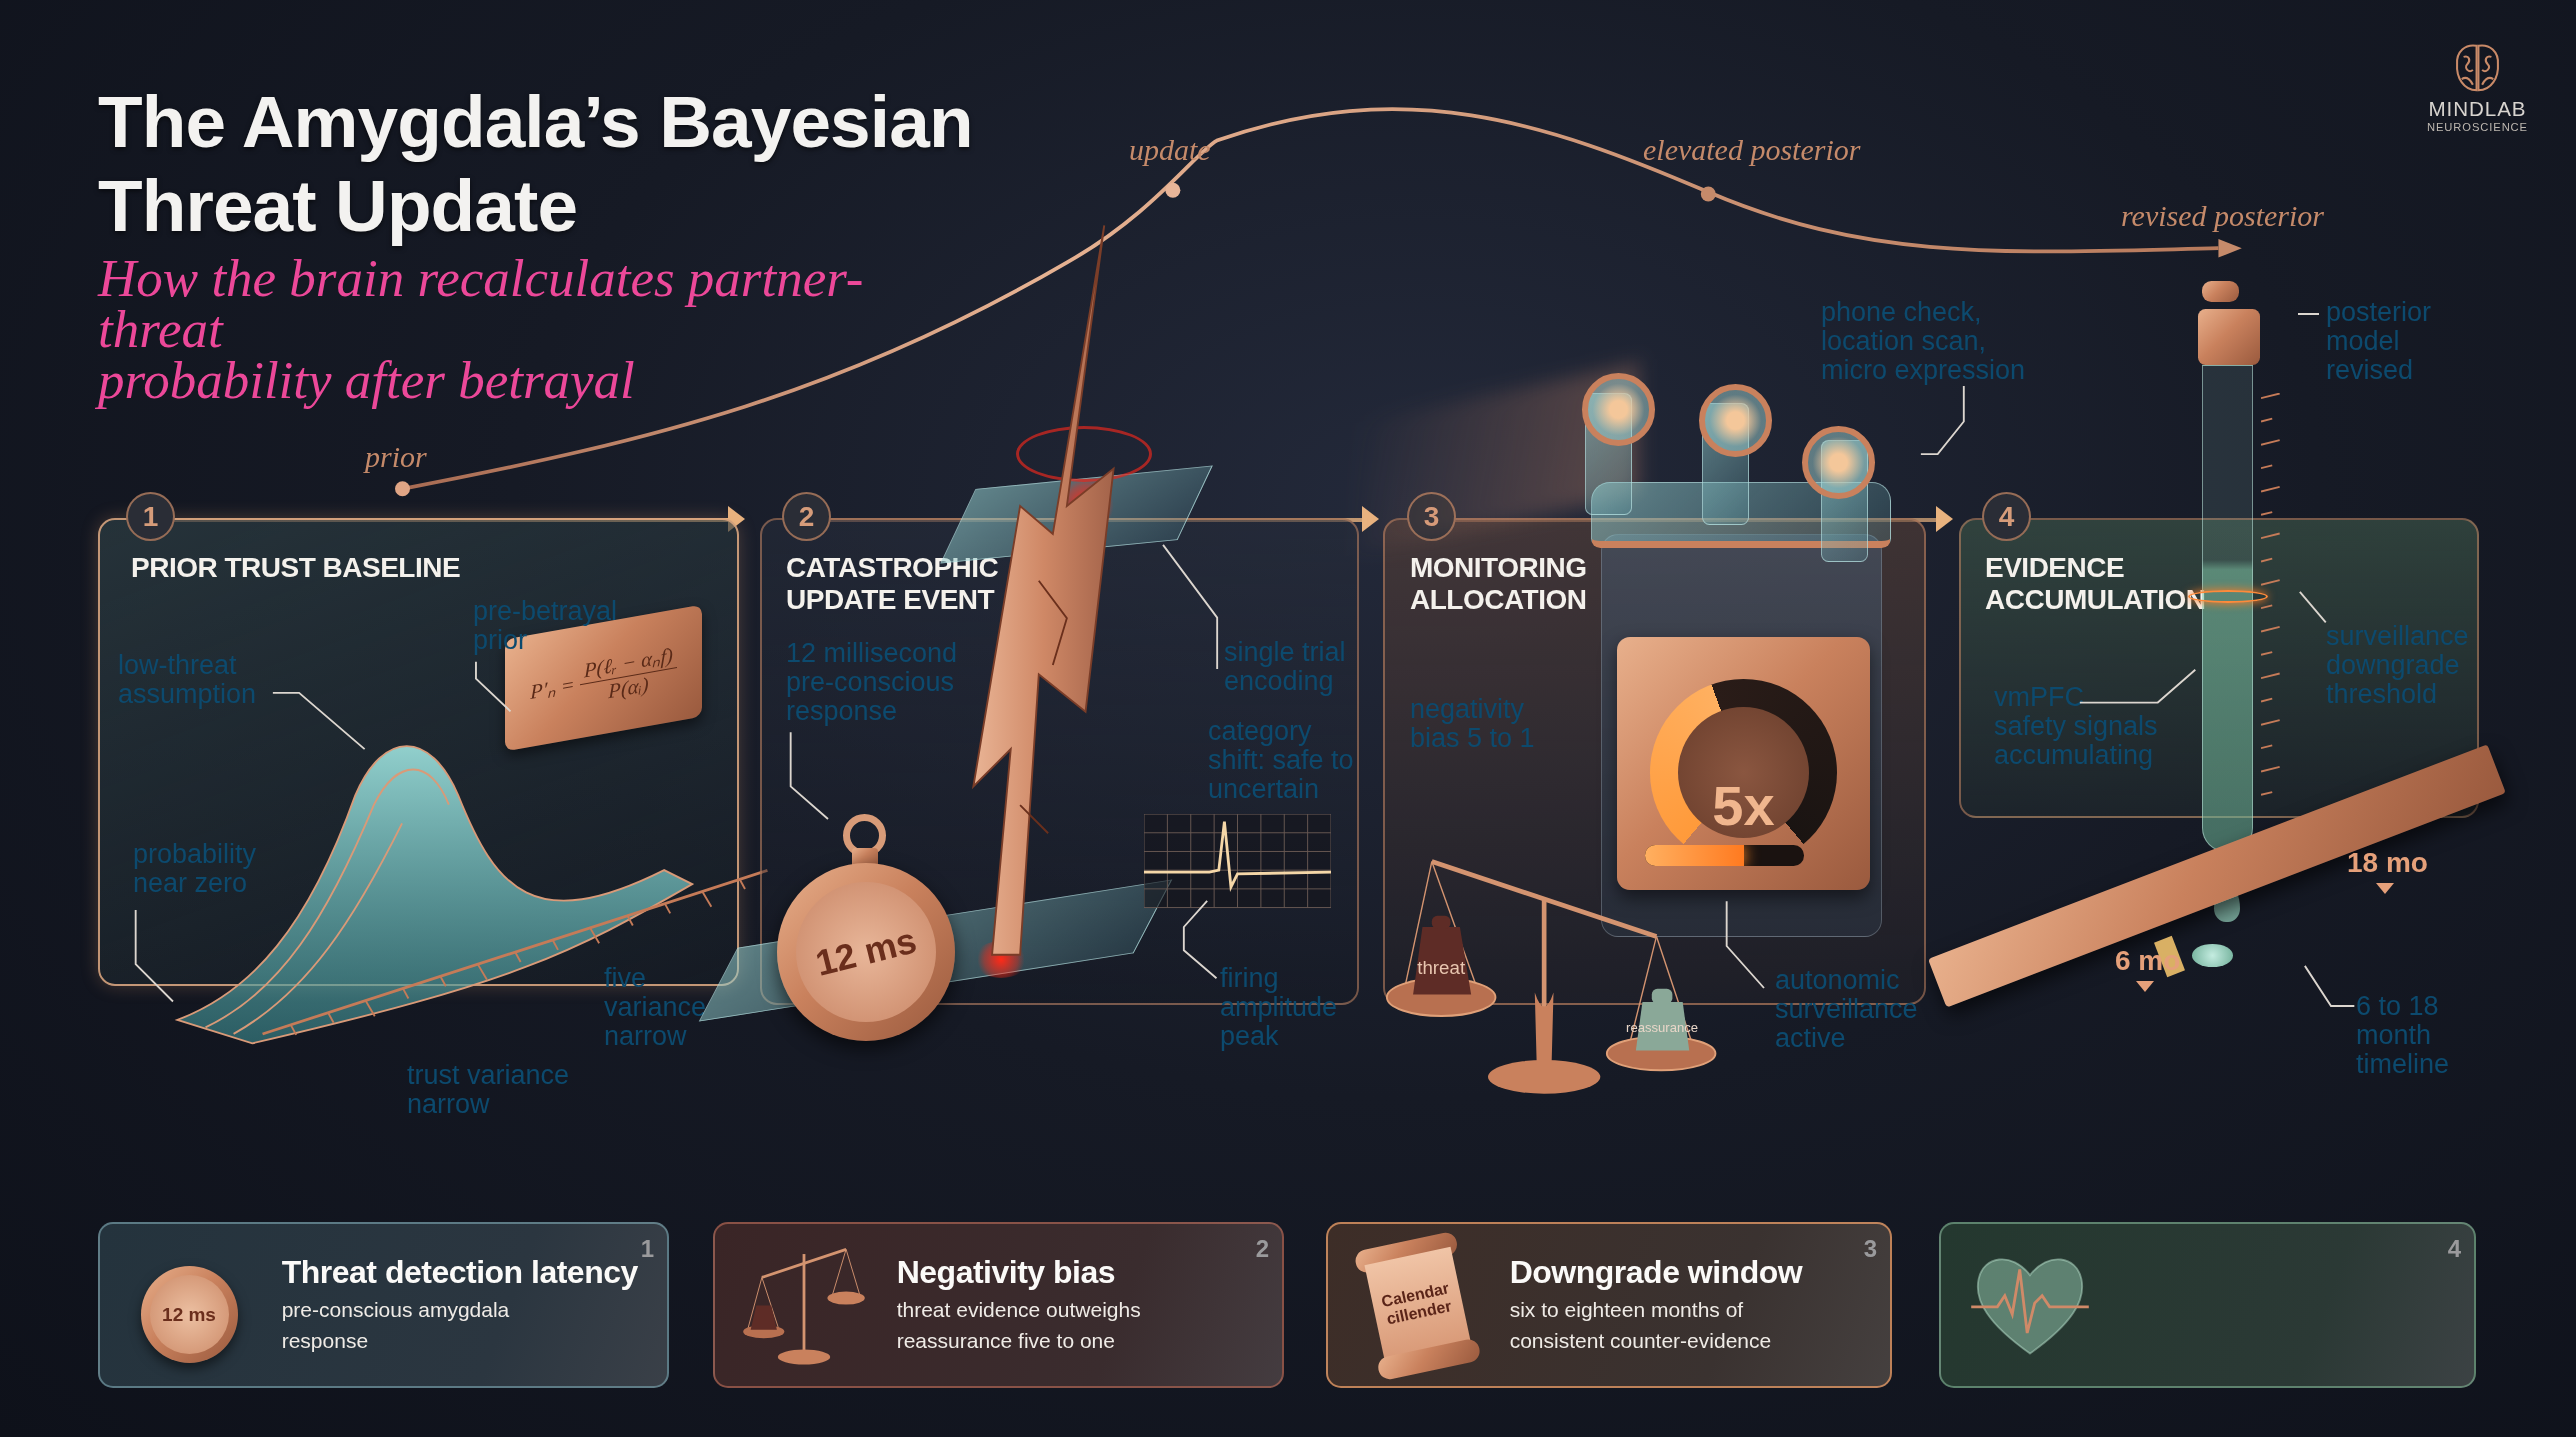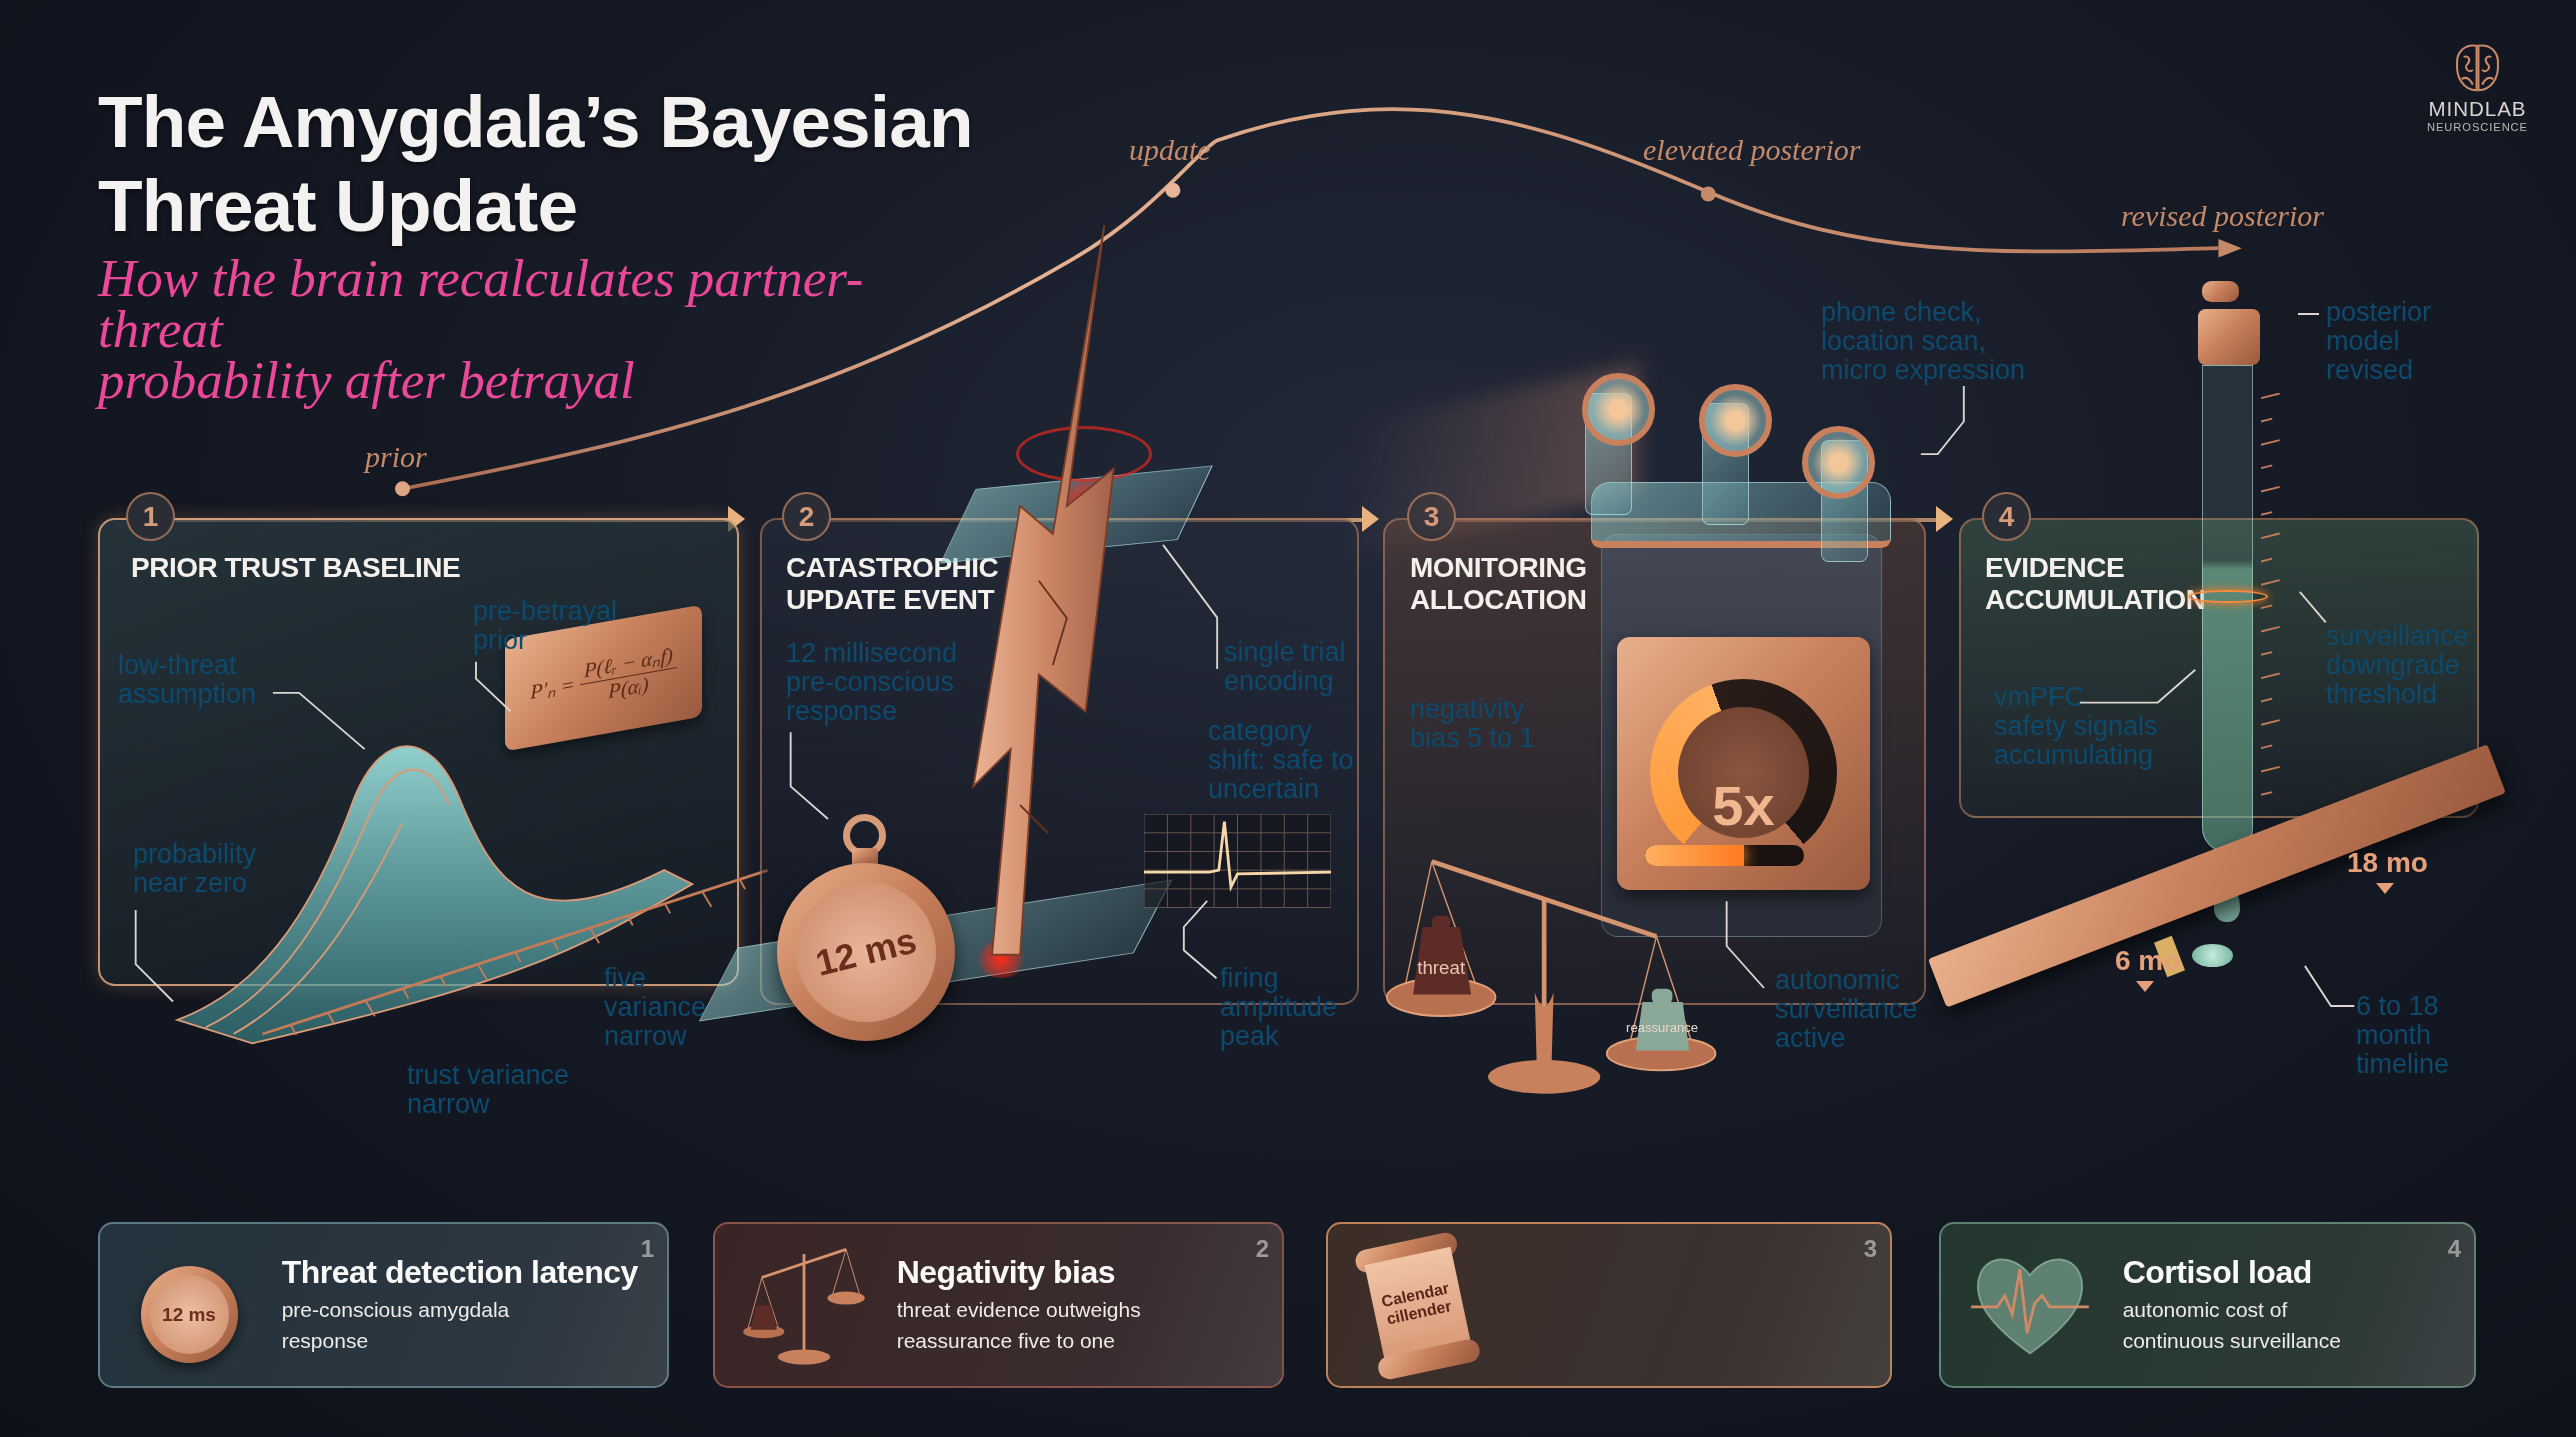--- a/index.html
+++ b/index.html
@@ -470,31 +470,31 @@
   <div class="icon-box">
     <div style="position:relative;width:103px;height:131px;transform:rotate(-12deg);">
       <div class="copper" style="position:absolute;left:0;top:0;width:103px;height:22.5px;border-radius:11.2px;"></div>
       <div style="position:absolute;left:7.5px;top:15px;width:88px;height:97px;background:linear-gradient(180deg,#f0c4a6,#d99a78);display:flex;flex-direction:column;align-items:center;justify-content:center;">
         <span style="font-size:16px;font-weight:700;color:#5a2418;">Calendar</span>
         <span style="font-size:16px;font-weight:700;color:#5a2418;">cillender</span>
       </div>
       <div class="copper" style="position:absolute;left:0;top:109px;width:103px;height:22.5px;border-radius:11.2px;"></div>
     </div>
   </div>
+  <div class="text">
+    <div class="ctitle">Downgrade window</div>
+    <div class="cdesc">
+      <div>six to eighteen months of</div>
+      <div>consistent counter-evidence</div>
+    </div>
+  </div>
 </div>
 
 <div class="abs card c4">
   <div class="num">4</div>
   <div class="icon-box">
     <svg width="122" height="112" viewBox="0 0 130 120">
       <path d="M65 112 C 20 80, 5 55, 10 32 C 15 8, 45 2, 65 28 C 85 2, 115 8, 120 32 C 125 55, 110 80, 65 112 Z" fill="rgba(140,190,165,.55)" stroke="rgba(180,220,200,.5)" stroke-width="2"></path>
       <path d="M2 62 L 30 62 L 38 50 L 46 70 L 54 22 L 62 90 L 70 58 L 78 50 L 86 62 L 128 62" fill="none" stroke="#d08a68" stroke-width="3"></path>
     </svg>
   </div>
-  <div class="text">
-    <div class="ctitle">Cortisol load</div>
-    <div class="cdesc">
-      <div>autonomic cost of</div>
-      <div>continuous surveillance</div>
-    </div>
-  </div>
 </div>
 
 
 </body></html>

